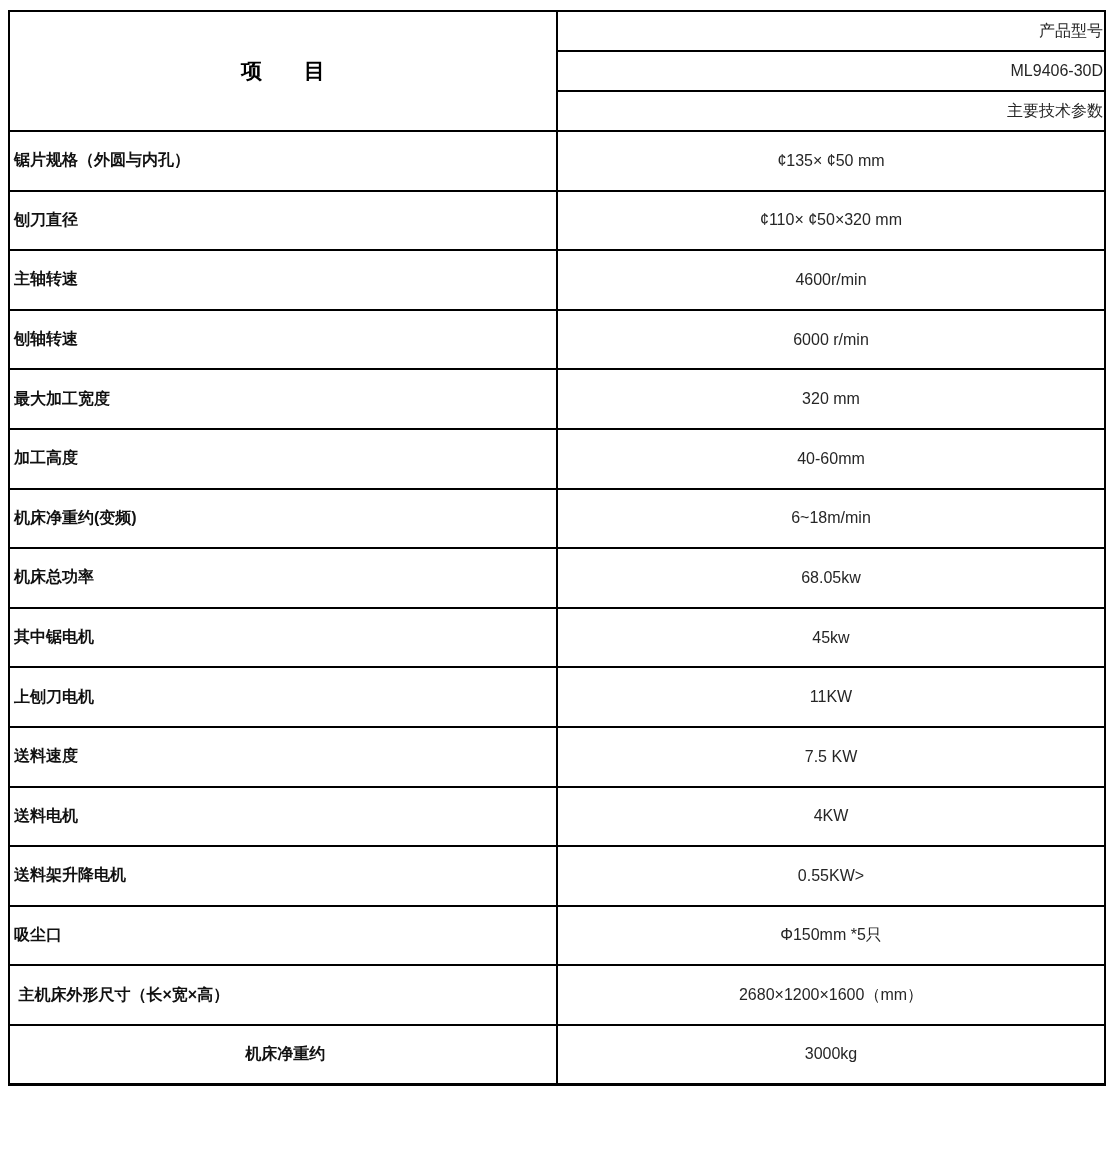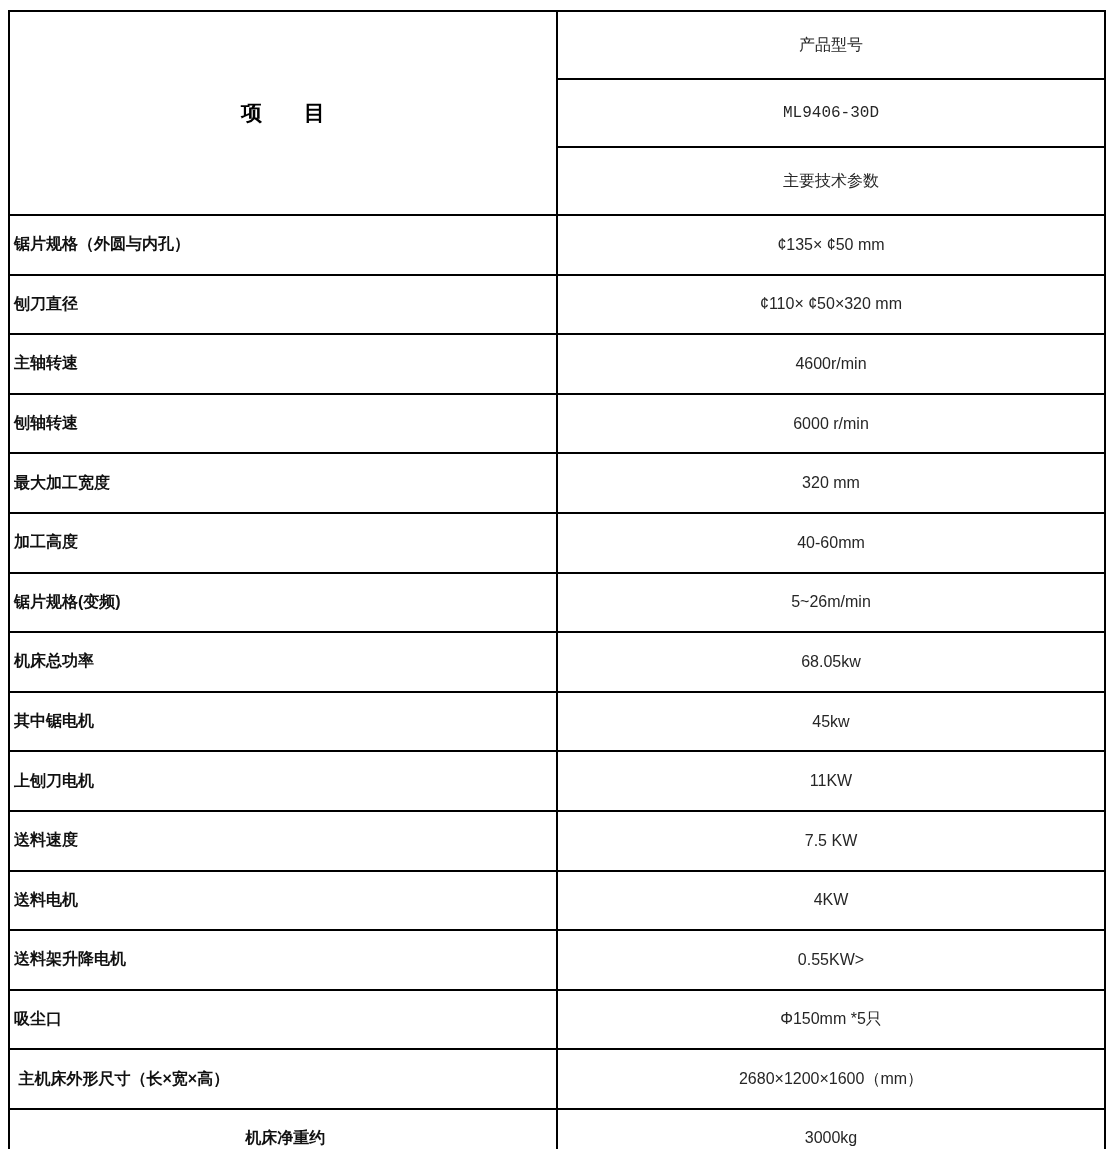--- a/index.html
+++ b/index.html
@@ -30,24 +30,23 @@
     box-sizing: border-box;
     overflow: hidden;
   }
   td.item-header {
     text-align: center;
     font-weight: bold;
     font-size: 21px;
     color: #000000;
   }
   td.header-cell {
-    height: 68px;
-    text-align: center;
+    height: 40px;
+    text-align: right;
     font-size: 16px;
-    font-family: Liberation Mono, monospace;
   }
   tr.spec-row td {
     height: 59.6px;
   }
   td.label-cell {
     text-align: left;
     padding: 0 4px 0 4px;
     font-weight: bold;
     font-size: 16px;
     color: #111111;
@@ -109,22 +108,22 @@
     <td class="label-cell">最大加工宽度</td>
     <td class="value-cell">320 mm</td>
   </tr>
 
   <tr class="spec-row">
     <td class="label-cell">加工高度</td>
     <td class="value-cell">40-60mm</td>
   </tr>
 
   <tr class="spec-row">
-    <td class="label-cell">锯片规格(变频)</td>
-    <td class="value-cell">5~26m/min</td>
+    <td class="label-cell">机床净重约(变频)</td>
+    <td class="value-cell">6~18m/min</td>
   </tr>
 
   <tr class="spec-row">
     <td class="label-cell">机床总功率</td>
     <td class="value-cell">68.05kw</td>
   </tr>
 
   <tr class="spec-row">
     <td class="label-cell">其中锯电机</td>
     <td class="value-cell">45kw</td>

